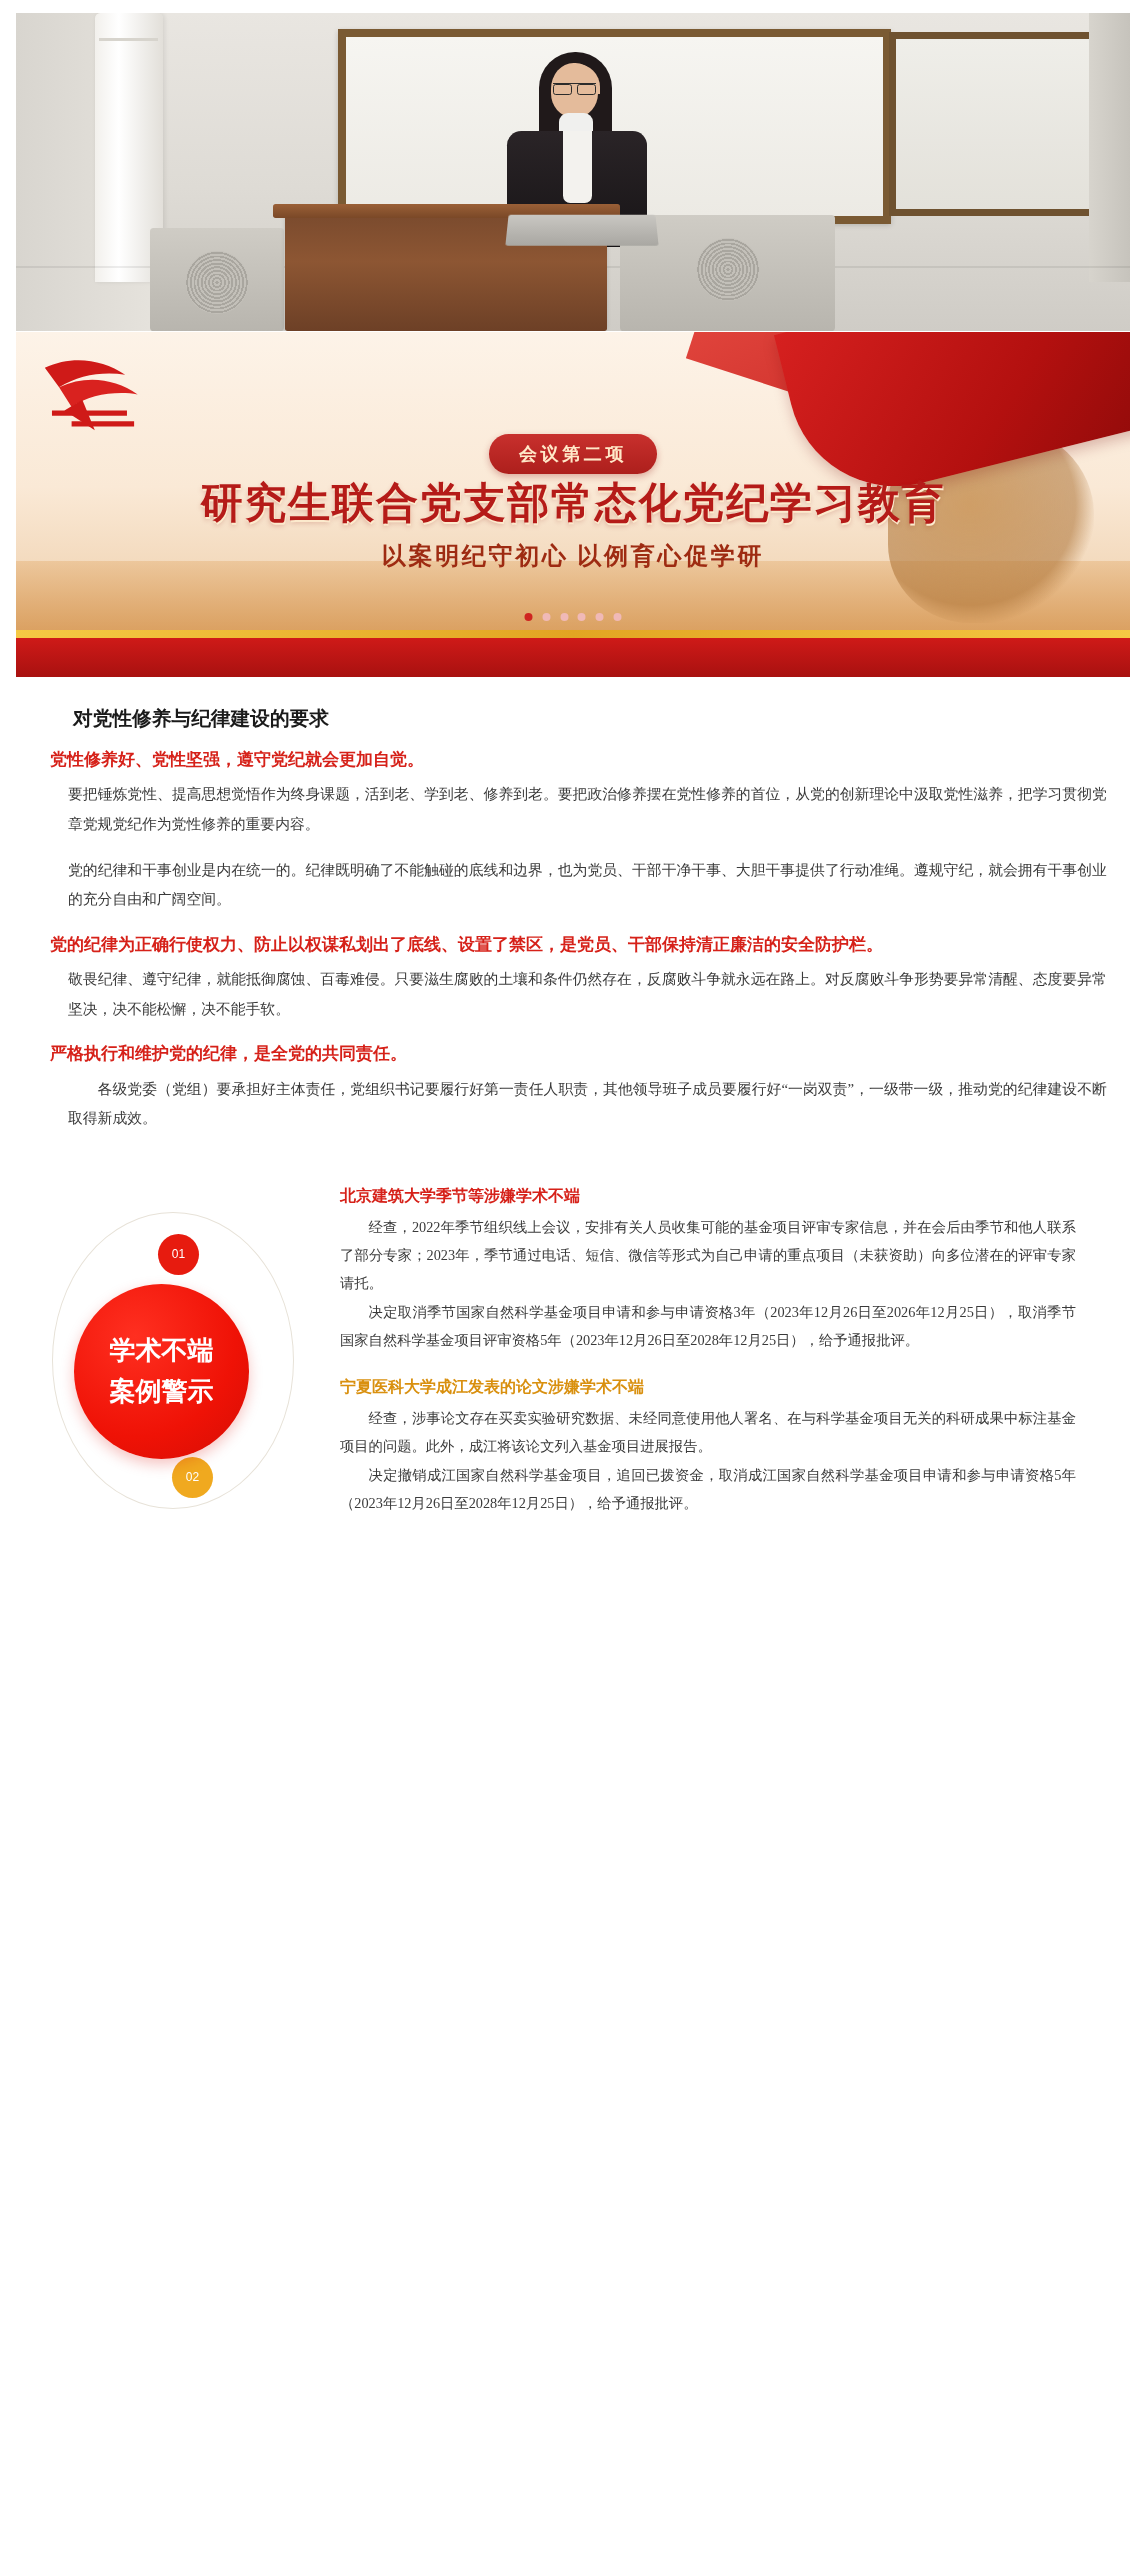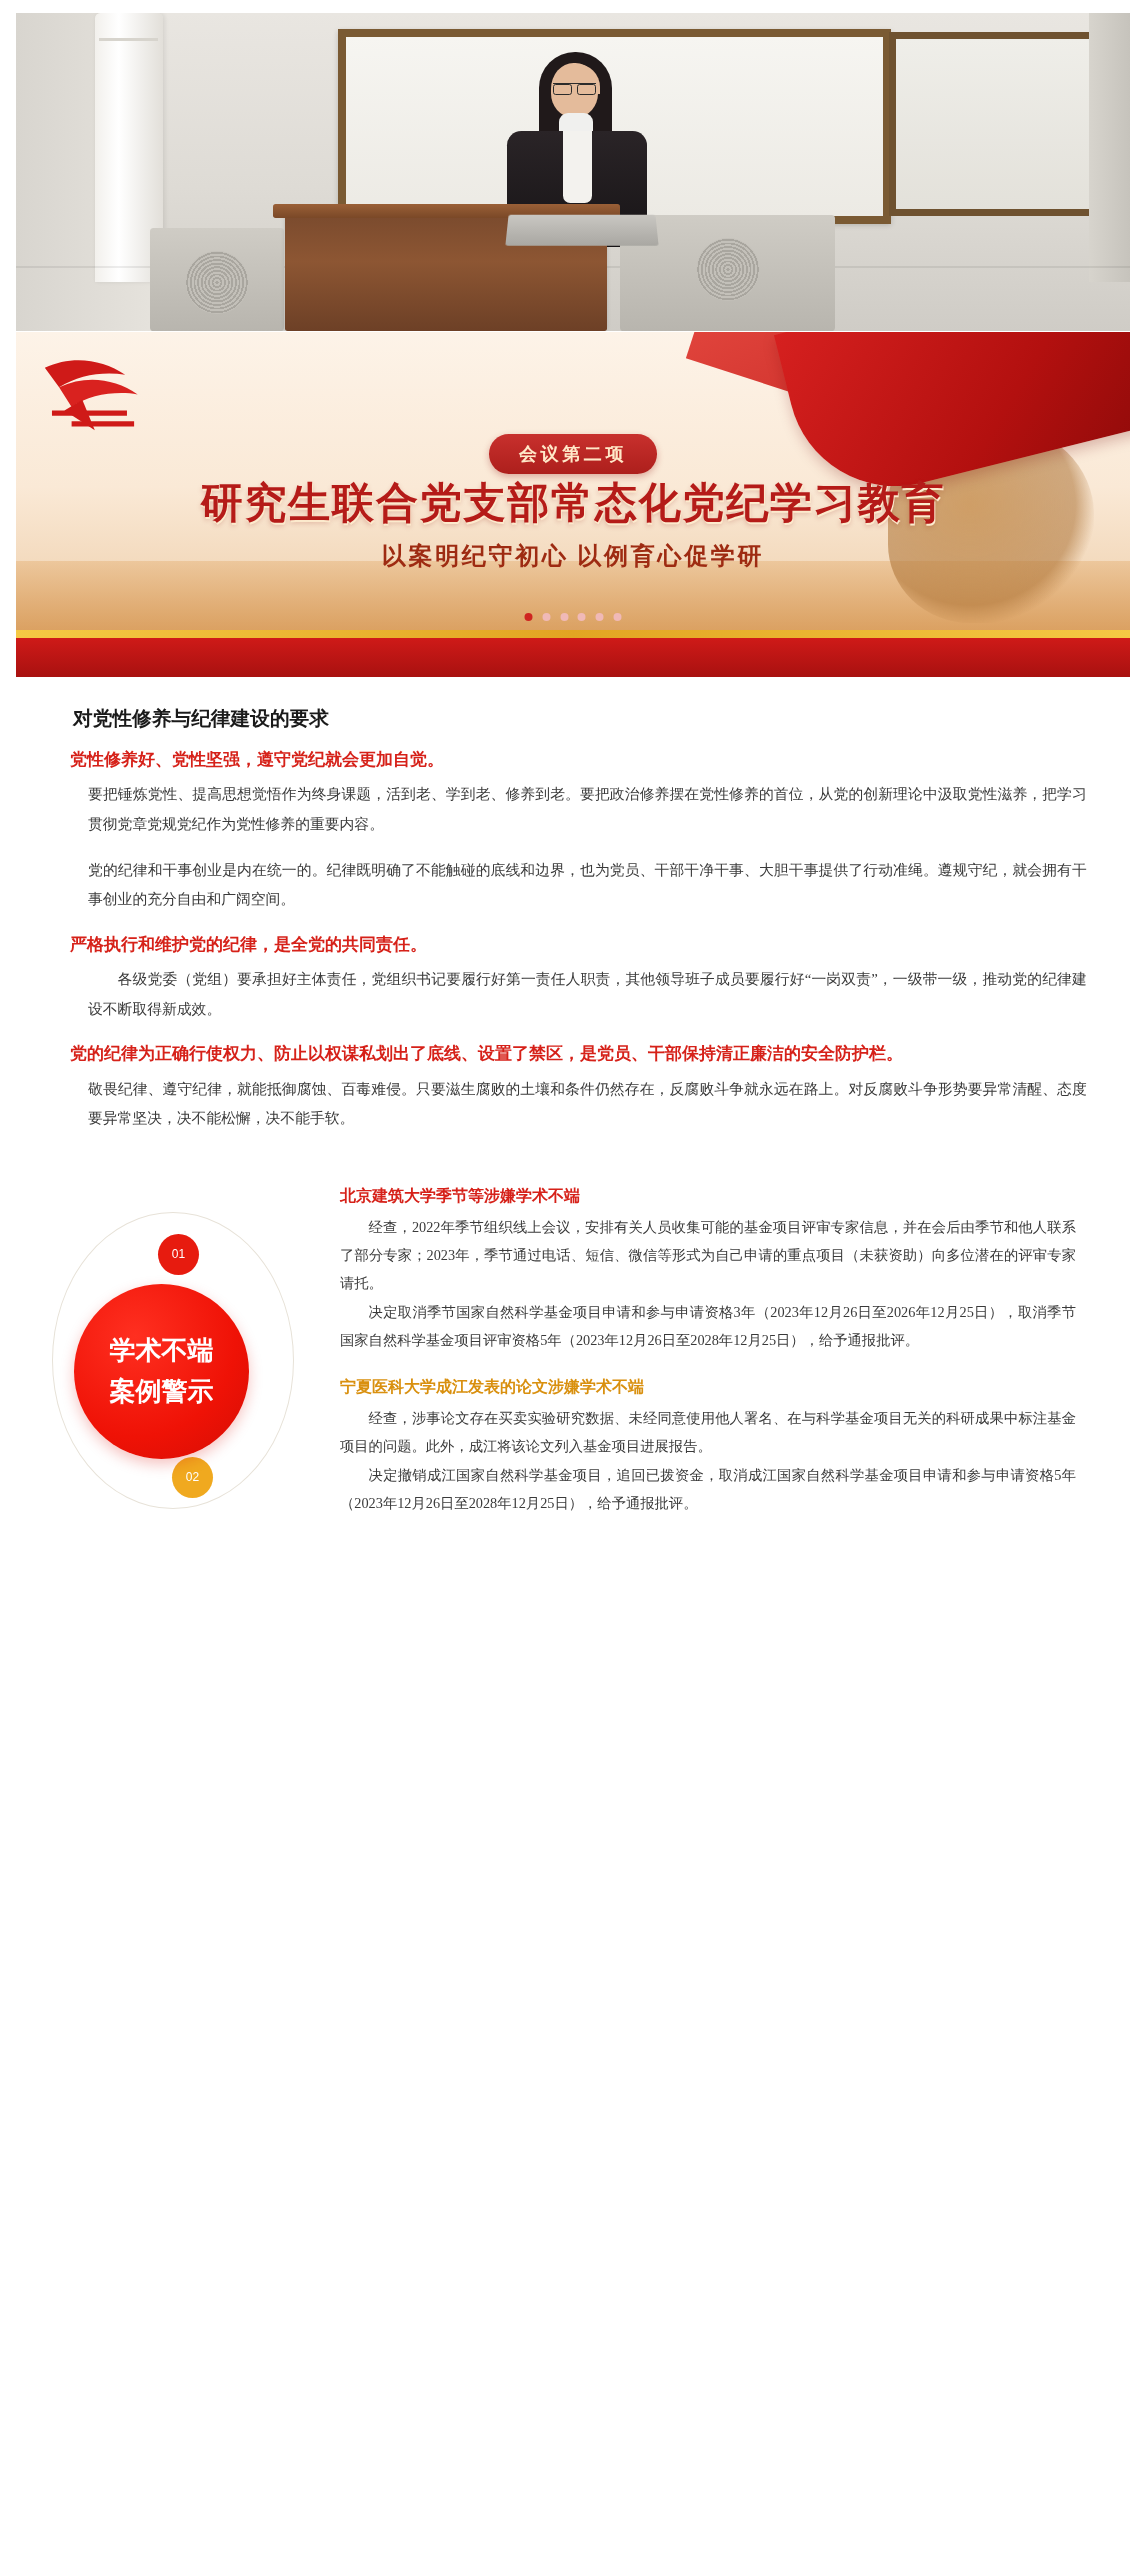--- a/index.html
+++ b/index.html
@@ -206,21 +206,21 @@
   .section-req {
     padding: 23px 0 0 0;
   }
   .req-heading {
     font-size: 19.7px;
     font-weight: bold;
     color: #1a1a1a;
     margin: 5.4px 0 14.3px 73px;
     font-family: "Liberation Serif", serif;
   }
-  .req-block { padding: 0 52px; }
+  .req-block { padding: 0 32px; }
   .req-item { margin-bottom: 16px; }
   .req-title {
     color: #d62119;
     font-weight: bold;
     font-size: 17px;
     line-height: 1.7;
     margin: 0 0 5.4px 18px;
     font-family: "Liberation Serif", serif;
   }
   .req-body {
@@ -347,27 +347,27 @@
       <div class="req-item">
         <p class="req-title">党性修养好、党性坚强，遵守党纪就会更加自觉。</p>
         <p class="req-body">要把锤炼党性、提高思想觉悟作为终身课题，活到老、学到老、修养到老。要把政治修养摆在党性修养的首位，从党的创新理论中汲取党性滋养，把学习贯彻党章党规党纪作为党性修养的重要内容。</p>
       </div>
 
       <div class="req-item">
         <p class="req-body">党的纪律和干事创业是内在统一的。纪律既明确了不能触碰的底线和边界，也为党员、干部干净干事、大胆干事提供了行动准绳。遵规守纪，就会拥有干事创业的充分自由和广阔空间。</p>
       </div>
 
       <div class="req-item">
+        <p class="req-title">党的纪律为正确行使权力、防止以权谋私划出了底线、设置了禁区，是党员、干部保持清正廉洁的安全防护栏。</p>
+        <p class="req-body">敬畏纪律、遵守纪律，就能抵御腐蚀、百毒难侵。只要滋生腐败的土壤和条件仍然存在，反腐败斗争就永远在路上。对反腐败斗争形势要异常清醒、态度要异常坚决，决不能松懈，决不能手软。</p>
+      </div>
+
+      <div class="req-item">
         <p class="req-title">严格执行和维护党的纪律，是全党的共同责任。</p>
         <p class="req-body indent">各级党委（党组）要承担好主体责任，党组织书记要履行好第一责任人职责，其他领导班子成员要履行好“一岗双责”，一级带一级，推动党的纪律建设不断取得新成效。</p>
-      </div>
-
-      <div class="req-item">
-        <p class="req-title">党的纪律为正确行使权力、防止以权谋私划出了底线、设置了禁区，是党员、干部保持清正廉洁的安全防护栏。</p>
-        <p class="req-body">敬畏纪律、遵守纪律，就能抵御腐蚀、百毒难侵。只要滋生腐败的土壤和条件仍然存在，反腐败斗争就永远在路上。对反腐败斗争形势要异常清醒、态度要异常坚决，决不能松懈，决不能手软。</p>
       </div>
 
     </div>
   </div>
 
   <div class="section-cases">
 
     <div class="case-graphic">
       <div class="case-ring"></div>
       <div class="badge badge-01">01</div>

